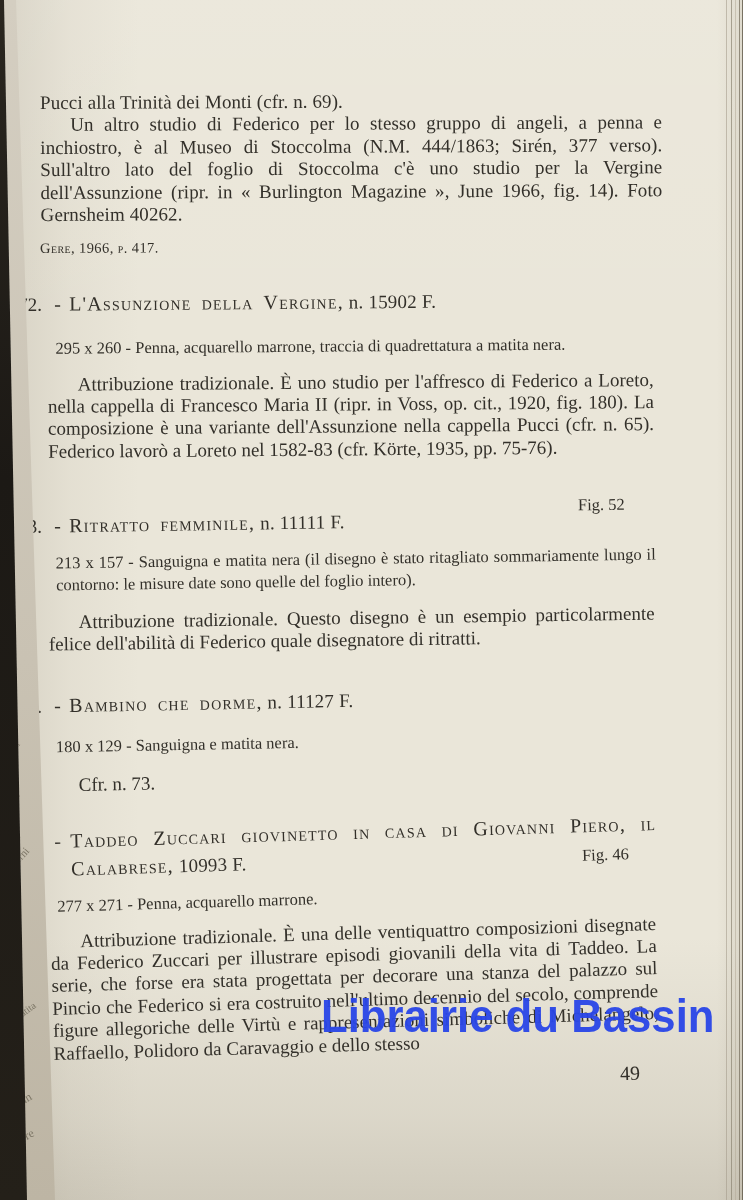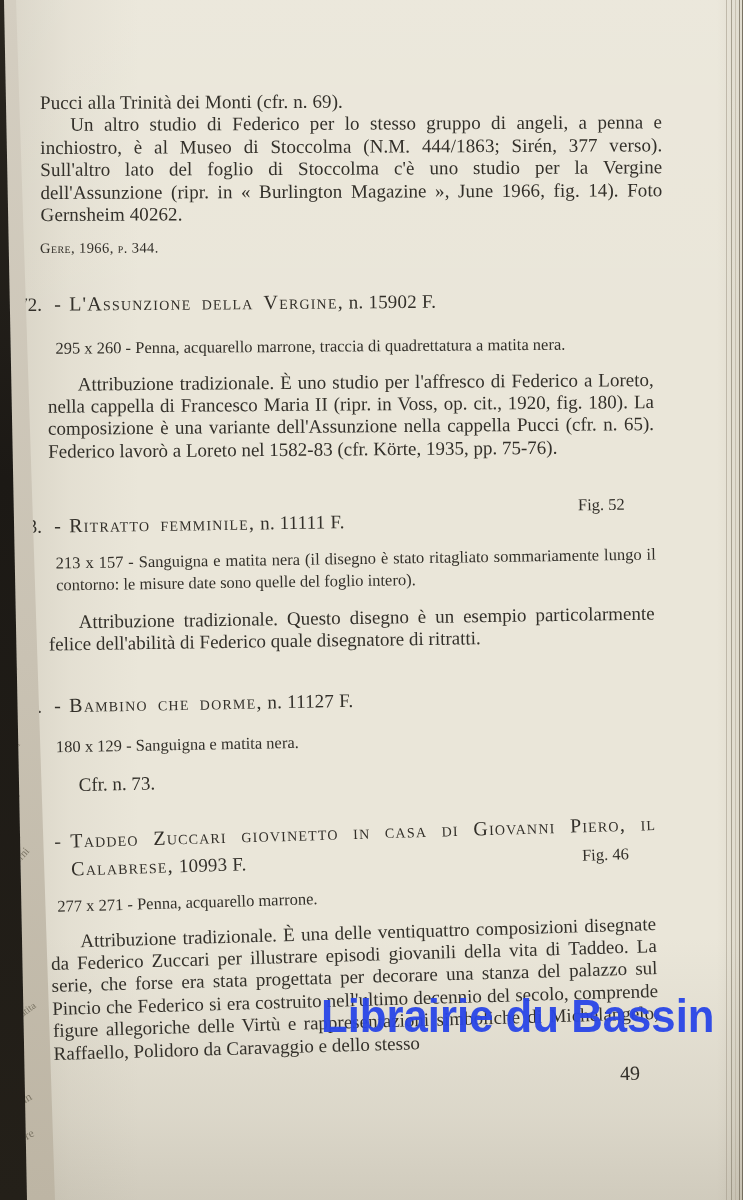--- a/index.html
+++ b/index.html
@@ -84,21 +84,21 @@
 <body>
 
 <div class="photo">
 
   <div class="paper-shade"></div>
 
   <div class="blk bodytext rot-a" style="left:40px;top:92px;width:622px;">
     <p>Pucci alla Trinità dei Monti (cfr. n. 69).</p>
     <p class="para indent">Un altro studio di Federico per lo stesso gruppo di angeli, a penna e inchiostro, è al Museo di Stoccolma (N.M. 444/1863; Sirén, 377 verso). Sull'altro lato del foglio di Stoccolma c'è uno studio per la Vergine dell'Assunzione (ripr. in « Burlington Magazine », June 1966, fig. 14). Foto Gernsheim 40262.</p>
   </div>
-  <div class="blk citation rot-a" style="left:40px;top:240px;">Gere, 1966, p. 344.</div>
+  <div class="blk citation rot-a" style="left:40px;top:240px;">Gere, 1966, p. 417.</div>
 
   <div class="entry rot-b" style="top:292px;">
     <div class="heading">
       <span class="num">72.</span><span class="dash">-</span><span class="sc">L'Assunzione della Vergine,</span>
       <span class="ref">n. 15902 F.</span>
     </div>
     <div class="medium" style="margin-top:21px;">295 x 260 - Penna, acquarello marrone, traccia di quadrettatura a matita nera.</div>
     <div class="body para indent" style="margin-top:14px;">Attribuzione tradizionale. È uno studio per l'affresco di Federico a Loreto, nella cappella di Francesco Maria II (ripr. in Voss, op. cit., 1920, fig. 180). La composizione è una variante dell'Assunzione nella cappella Pucci (cfr. n. 65). Federico lavorò a Loreto nel 1582-83 (cfr. Körte, 1935, pp. 75-76).</div>
   </div>
 

